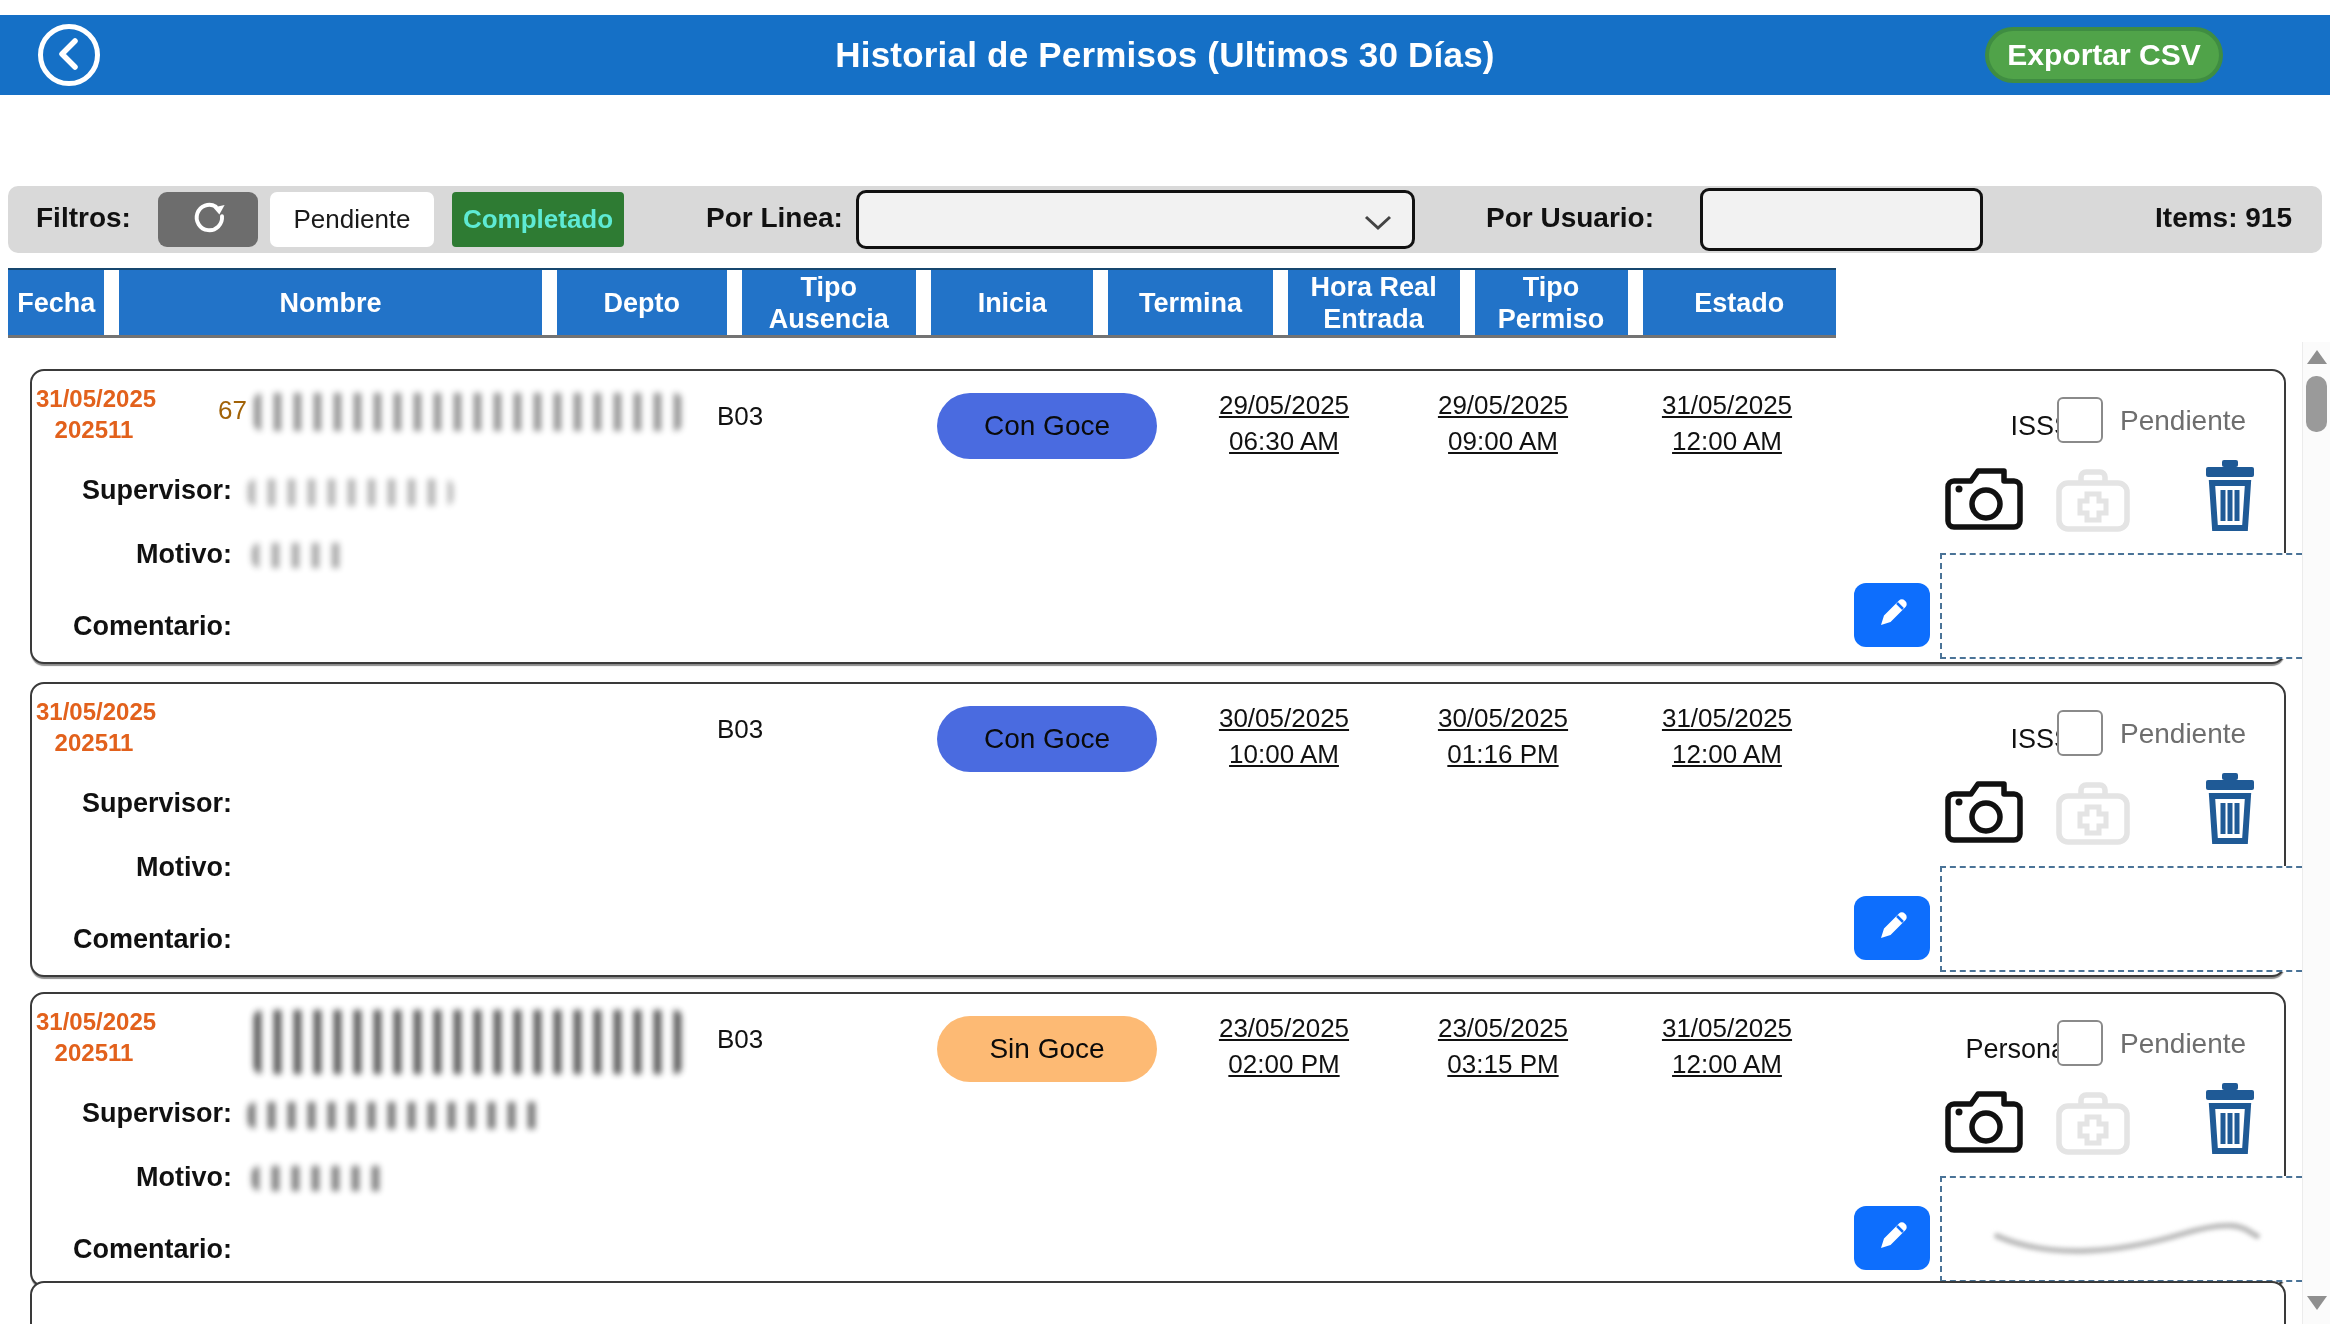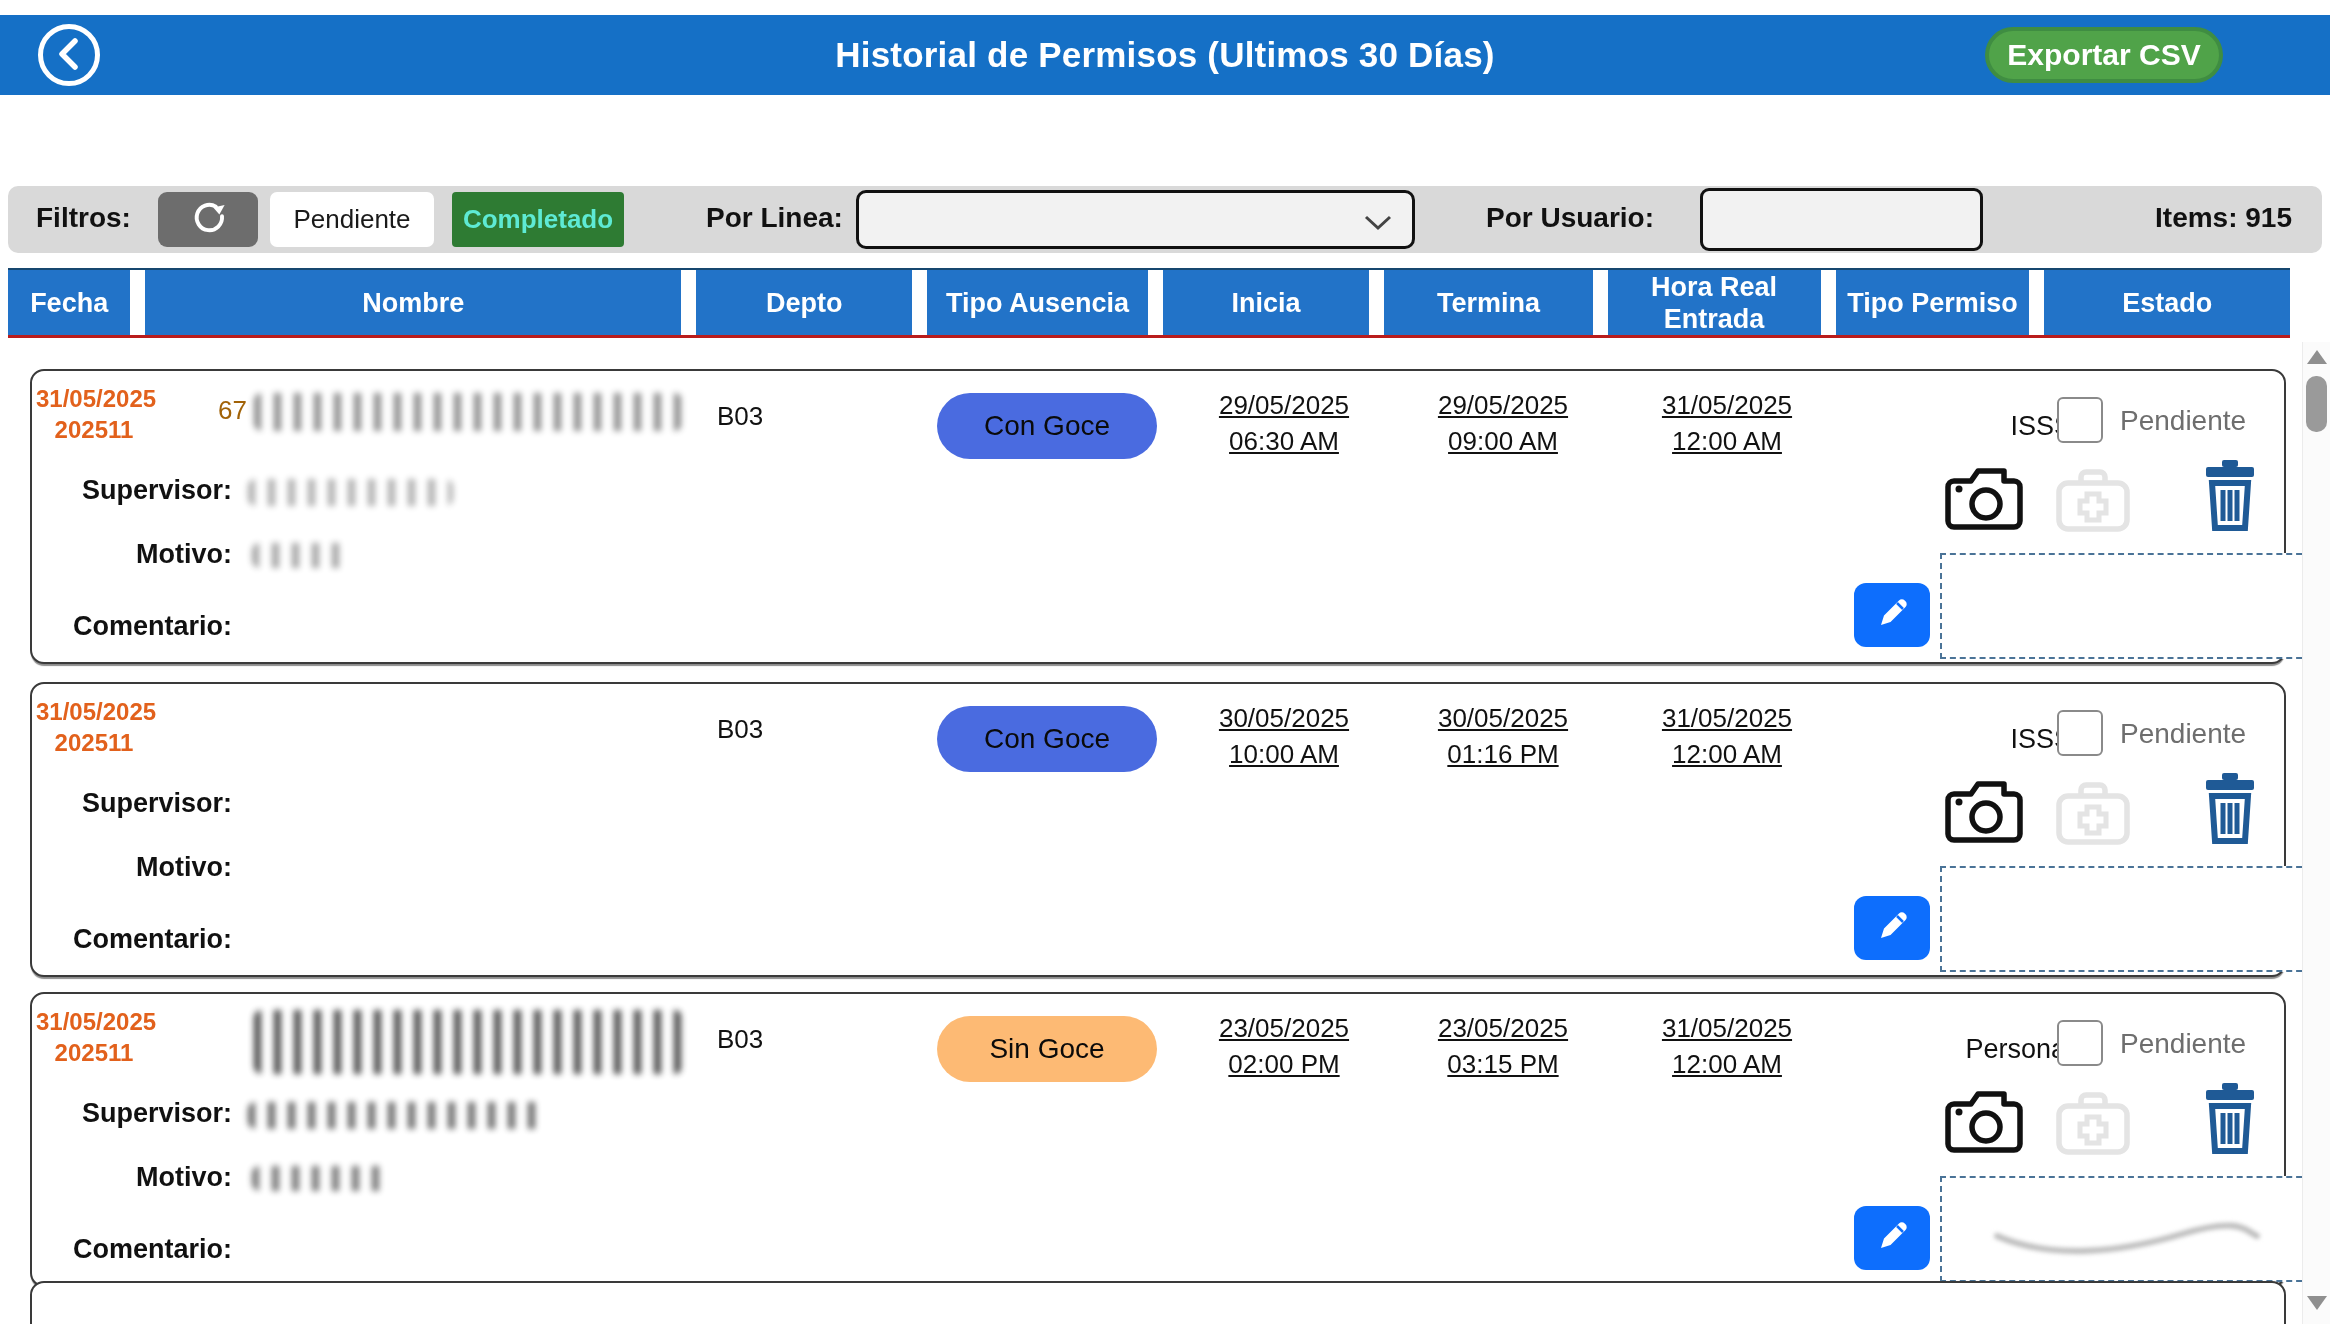--- a/index.html
+++ b/index.html
@@ -64,23 +64,23 @@
   }
   .linea-select svg { position: absolute; right: 20px; top: 22px; }
   .usuario-input {
     position: absolute; left: 1692px; top: 2px; width: 283px; height: 63px;
     background: #f2f2f2; border: 3px solid #111; border-radius: 9px;
     font-size: 26px; padding: 0 14px; font-family: "Liberation Sans", sans-serif;
   }
 
   
   .thead {
-    position: absolute; left: 8px; top: 268px; width: 2282px; height: 70px;
+    position: absolute; left: 8px; top: 268px; width: 1828px; height: 70px;
     display: flex; gap: 15px; background: #fff;
-    border-top: 2px solid #17476f; border-bottom: 3px solid #b91c1c;
+    border-top: 2px solid #17476f; border-bottom: 3px solid #737373;
   }
   .th {
     background: #2273c8; color: #fff; font-size: 27px; font-weight: 700;
     display: flex; align-items: center; justify-content: center; text-align: center;
     line-height: 32px;
   }
 
   
   .card {
     position: absolute; left: 30px; width: 2256px; height: 295px;

